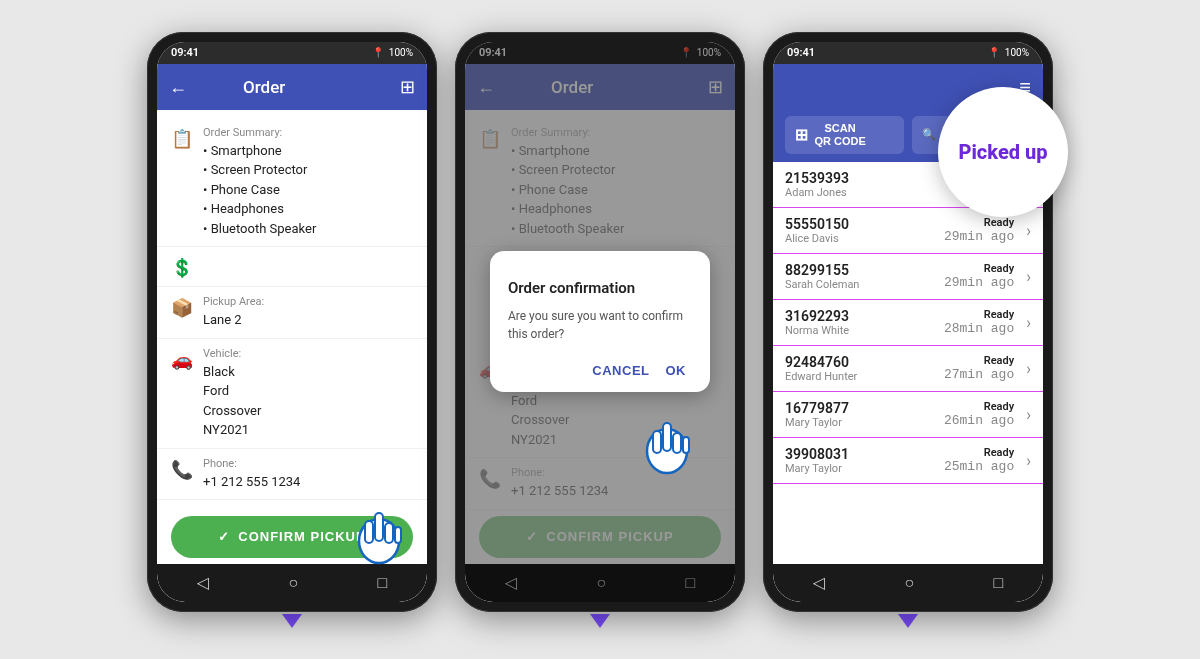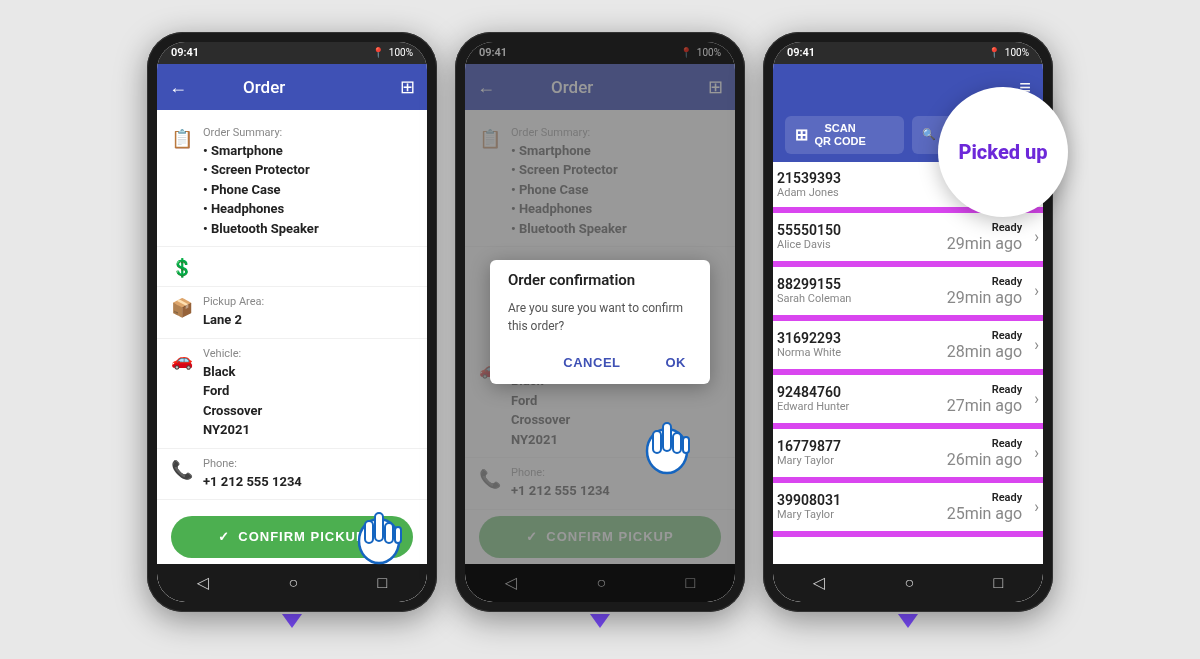--- a/index.html
+++ b/index.html
@@ -119,21 +119,21 @@
       flex: 1;
     }
     .order-section-label {
       font-size: 11px;
       color: #888;
       margin-bottom: 2px;
     }
     .order-section-value {
       font-size: 13px;
       color: #222;
-      font-weight: 700;
+      font-weight: 400;
       line-height: 1.5;
     }
     .order-section-value ul {
       list-style: none;
     }
     .order-section-value ul li::before {
       content: '• ';
     }
 
     
@@ -197,41 +197,41 @@
       top: 0; left: 0; right: 0; bottom: 0;
       background: rgba(0,0,0,0.4);
       display: flex;
       align-items: center;
       justify-content: center;
       border-radius: 28px;
       z-index: 5;
     }
     .dialog-box {
       background: #fff;
-      border-radius: 6px;
-      padding: 11px 18px 10px;
+      border-radius: 14px;
+      padding: 28px 18px 10px;
       width: 220px;
       box-shadow: 0 4px 20px rgba(0,0,0,0.3);
     }
     .dialog-title {
       font-size: 15px;
       font-weight: 600;
       color: #222;
       margin-bottom: 10px;
     }
     .dialog-body {
       font-size: 12px;
       color: #555;
       margin-bottom: 16px;
       line-height: 1.5;
     }
     .dialog-actions {
       display: flex;
       justify-content: flex-end;
-      gap: 33px;
+      gap: 4px;
     }
     .dialog-btn {
       font-size: 13px;
       font-weight: 700;
       color: #3f51b5;
       background: none;
       border: none;
       cursor: pointer;
       letter-spacing: 0.5px;
       padding: 4px 6px;
@@ -286,22 +286,22 @@
     .order-list {
       flex: 1;
       overflow-y: auto;
       scrollbar-width: none;
     }
     .order-list::-webkit-scrollbar { display: none; }
 
     .order-list-item {
       display: flex;
       align-items: center;
-      padding: 8px 4px;
-      border-bottom: 6px solid #d946ef;
+      padding: 8px 12px;
+      border-bottom: 1px solid #d946ef;
       gap: 8px;
       position: relative;
     }
     .order-list-info {
       flex: 1;
     }
     .order-list-id {
       font-size: 14px;
       font-weight: 600;
       color: #222;
@@ -310,23 +310,24 @@
       font-size: 11px;
       color: #888;
     }
     .order-list-status {
       font-size: 11px;
       font-weight: 600;
       color: #222;
       text-align: right;
     }
     .order-list-time {
-      font-size: 16px;
+      font-size: 13px;
       color: #888;
       text-align: right;
+      font-family: Liberation Mono, monospace;
     }
     .order-list-arrow {
       color: #888;
       font-size: 16px;
       margin-left: 4px;
     }
 
     
     .picked-up-overlay {
       position: absolute;

